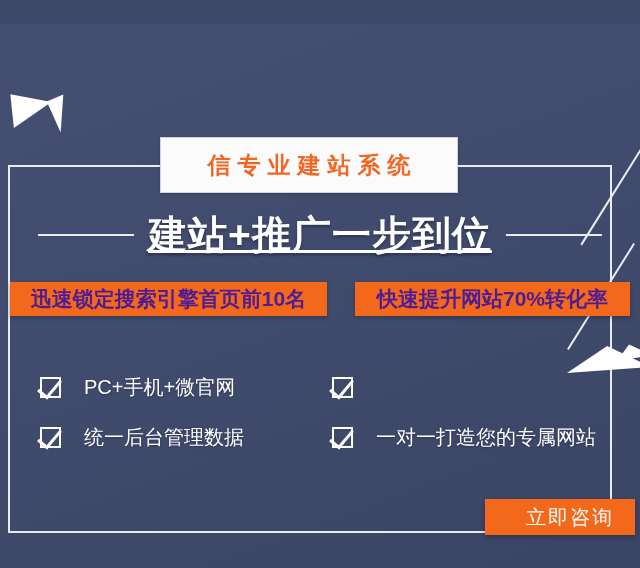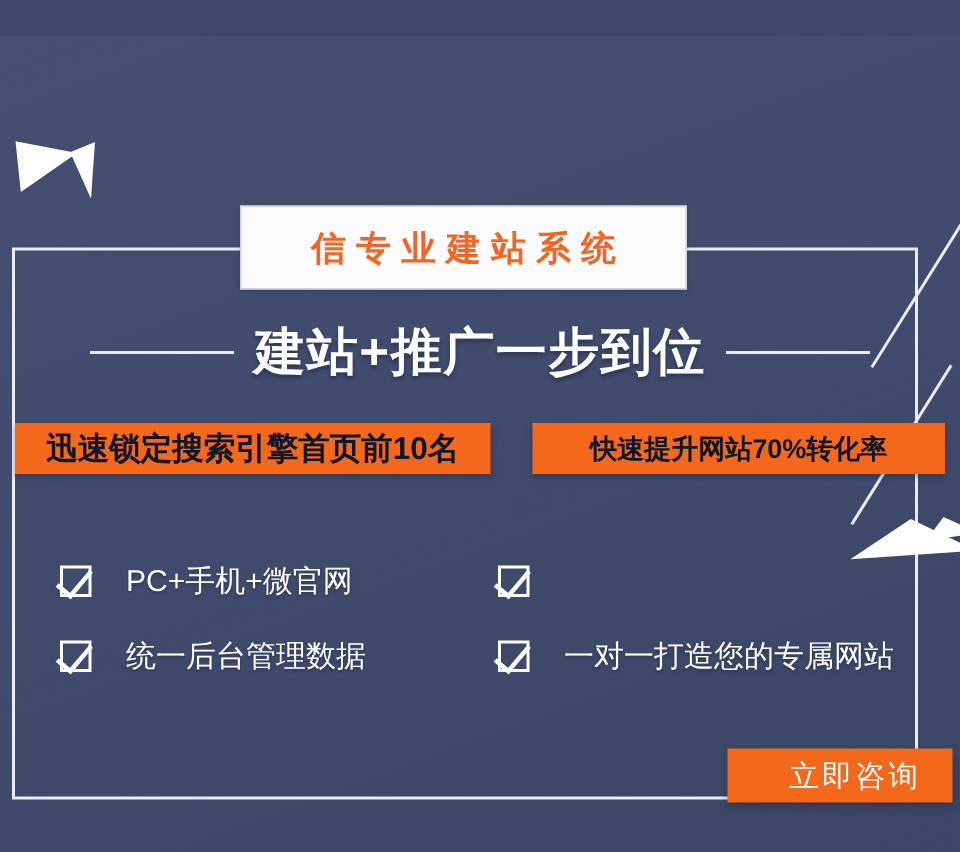--- a/index.html
+++ b/index.html
@@ -107,49 +107,50 @@
   }
   .rule {
     height: 2px;
     background: #e9ecf3;
     flex: 0 0 auto;
   }
   .rule-left  { width: 96px; margin-right: 14px; }
   .rule-right { width: 96px; margin-left: 14px; }
   .headline {
     color: #ffffff;
-    font-size: 34px;
+    font-size: 39px;
     font-weight: bold;
     letter-spacing: 1px;
     white-space: nowrap;
     text-shadow: 0 2px 3px rgba(20,25,45,.45);
+    text-decoration: underline;
   }
 
   
   .badge {
     position: absolute;
     background: #f4681c;
-    color: #0f172a;
+    color: #4c1d95;
     display: flex;
     align-items: center;
     justify-content: center;
     font-weight: bold;
     white-space: nowrap;
     box-shadow: 0 2px 4px rgba(20,25,45,.35);
   }
   .badge-1 {
     left: 10px; top: 258px;
     width: 317px; height: 34px;
     font-size: 21px;
     letter-spacing: 0px;
   }
   .badge-2 {
     left: 355px; top: 258px;
     width: 275px; height: 34px;
-    font-size: 18px;
+    font-size: 21px;
     letter-spacing: 0px;
   }
 
   
   .features {
     position: absolute;
     left: 40px; top: 338px;
     width: 570px;
     display: grid;
     grid-template-columns: 292px 278px;

